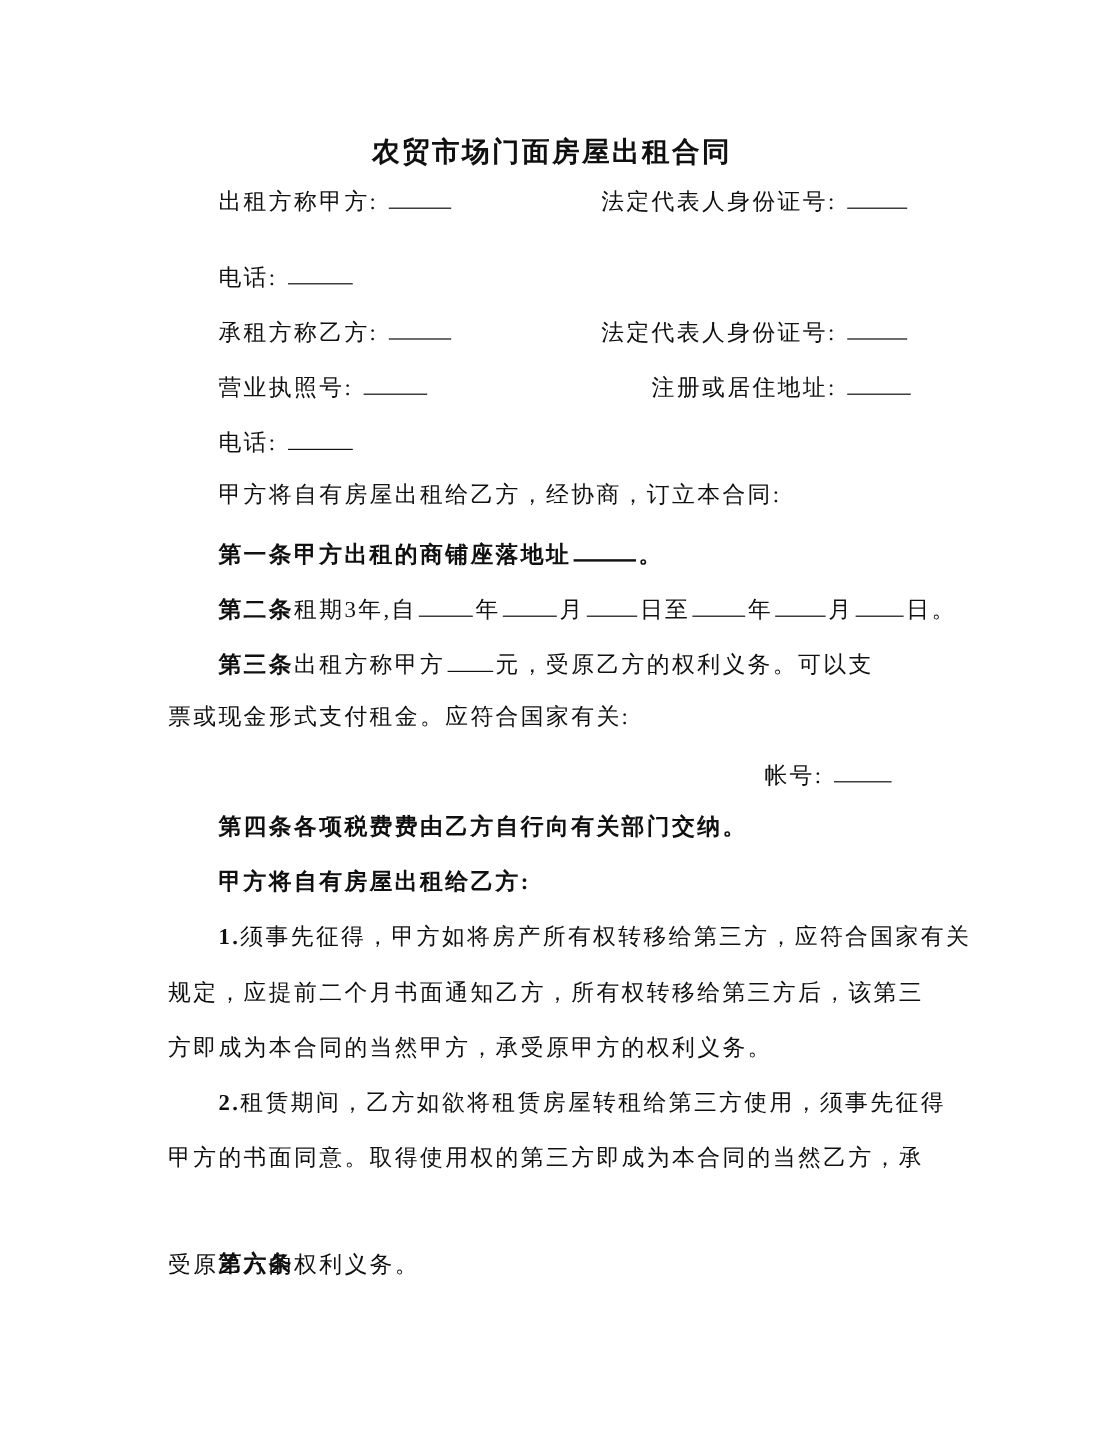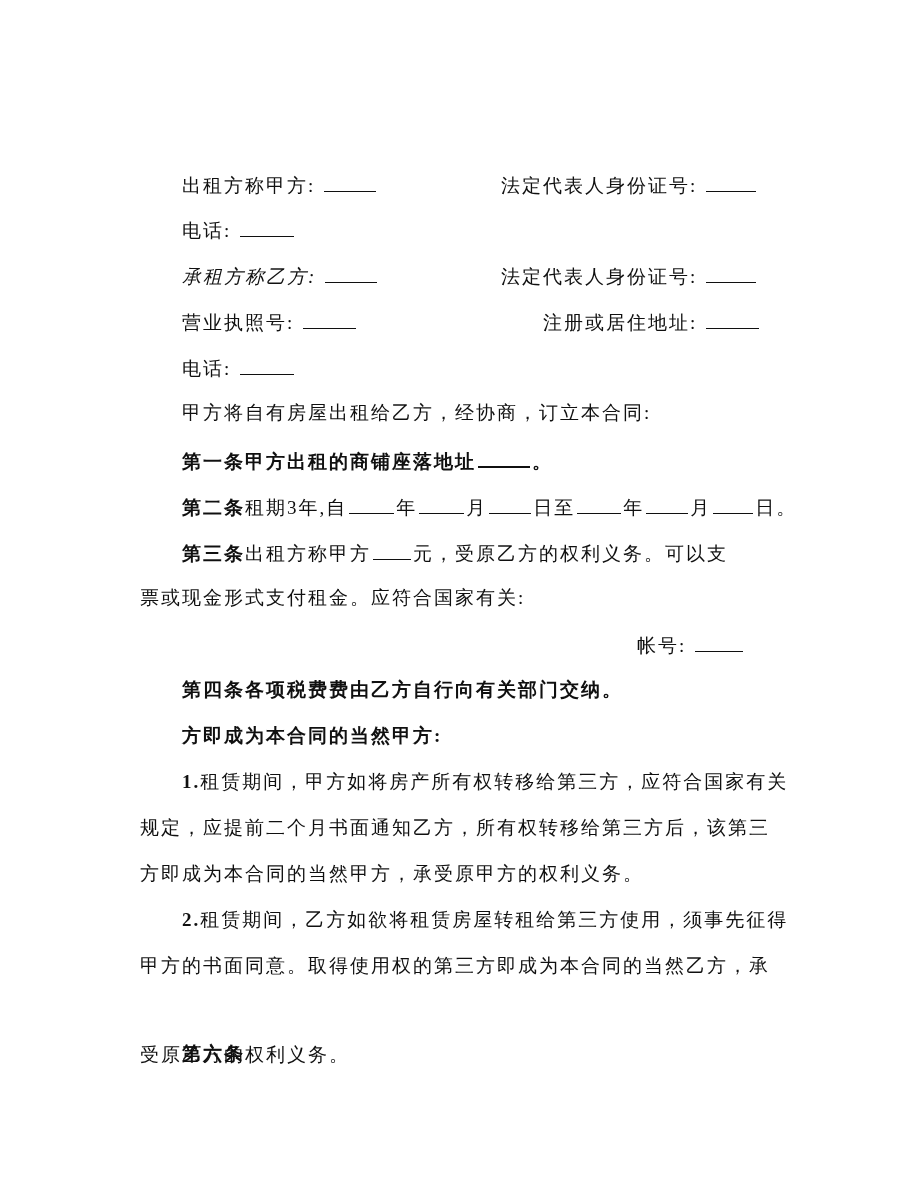--- a/index.html
+++ b/index.html
@@ -62,31 +62,32 @@
     text-align: center;
     font-size: 18px;
     letter-spacing: 1px;
     line-height: 24px;
   }
 </style>
 </head>
 <body>
 
 <div id="page">
+  <div id="doc-title">农贸市场门面房屋出租合同</div>
 
   <div id="doc-body">
-      <div class="line" style="top: 172px;">
+      <div class="line" style="top: 154px;">
         <span class="seg" style="left: 182px;"><span class="t">出租方称甲方: </span><span class="blank" style="width: 52px;"></span></span>
         <span class="seg" style="left: 501px;"><span class="t">法定代表人身份证号: </span><span class="blank" style="width: 50px;"></span></span>
       </div>
       <div class="line" style="top: 217px;">
         <span class="seg" style="left: 182px;"><span class="t">电话: </span><span class="blank" style="width: 54px;"></span></span>
       </div>
       <div class="line" style="top: 263px;">
-        <span class="seg" style="left: 182px; font-style: italic;"><span class="t">承租方称乙方: </span><span class="blank" style="width: 52px;"></span></span>
+        <span class="seg" style="left: 182px;"><span class="t">承租方称乙方: </span><span class="blank" style="width: 52px;"></span></span>
         <span class="seg" style="left: 501px;"><span class="t">法定代表人身份证号: </span><span class="blank" style="width: 50px;"></span></span>
       </div>
       <div class="line" style="top: 309px;">
         <span class="seg" style="left: 182px;"><span class="t">营业执照号: </span><span class="blank" style="width: 53px;"></span></span>
         <span class="seg" style="left: 543px;"><span class="t">注册或居住地址: </span><span class="blank" style="width: 53px;"></span></span>
       </div>
       <div class="line" style="top: 355px;">
         <span class="seg" style="left: 182px;"><span class="t">电话: </span><span class="blank" style="width: 54px;"></span></span>
       </div>
       <div class="line" style="top: 401px;">
@@ -104,24 +105,24 @@
       <div class="line" style="top: 586px;">
         <span class="seg" style="left: 140px;"><span class="t">票或现金形式支付租金。应符合国家有关:</span></span>
       </div>
       <div class="line" style="top: 632px;">
         <span class="seg" style="left: 637px;"><span class="t">帐号: </span><span class="blank" style="width: 48px;"></span></span>
       </div>
       <div class="line" style="top: 678px;">
         <span class="seg" style="left: 182px;"><span class="t bold">第四条各项税费费由乙方自行向有关部门交纳。</span></span>
       </div>
       <div class="line" style="top: 724px;">
-        <span class="seg" style="left: 182px;"><span class="t bold">方即成为本合同的当然甲方:</span></span>
+        <span class="seg" style="left: 182px;"><span class="t bold">甲方将自有房屋出租给乙方:</span></span>
       </div>
       <div class="line" style="top: 770px;">
-        <span class="seg" style="left: 182px;"><span class="t bold">1.</span><span class="t">租赁期间，甲方如将房产所有权转移给第三方，应符合国家有关</span></span>
+        <span class="seg" style="left: 182px;"><span class="t bold">1.</span><span class="t">须事先征得，甲方如将房产所有权转移给第三方，应符合国家有关</span></span>
       </div>
       <div class="line" style="top: 816px;">
         <span class="seg" style="left: 140px;"><span class="t">规定，应提前二个月书面通知乙方，所有权转移给第三方后，该第三</span></span>
       </div>
       <div class="line" style="top: 862px;">
         <span class="seg" style="left: 140px;"><span class="t">方即成为本合同的当然甲方，承受原甲方的权利义务。</span></span>
       </div>
       <div class="line" style="top: 908px;">
         <span class="seg" style="left: 182px;"><span class="t bold">2.</span><span class="t">租赁期间，乙方如欲将租赁房屋转租给第三方使用，须事先征得</span></span>
       </div>

